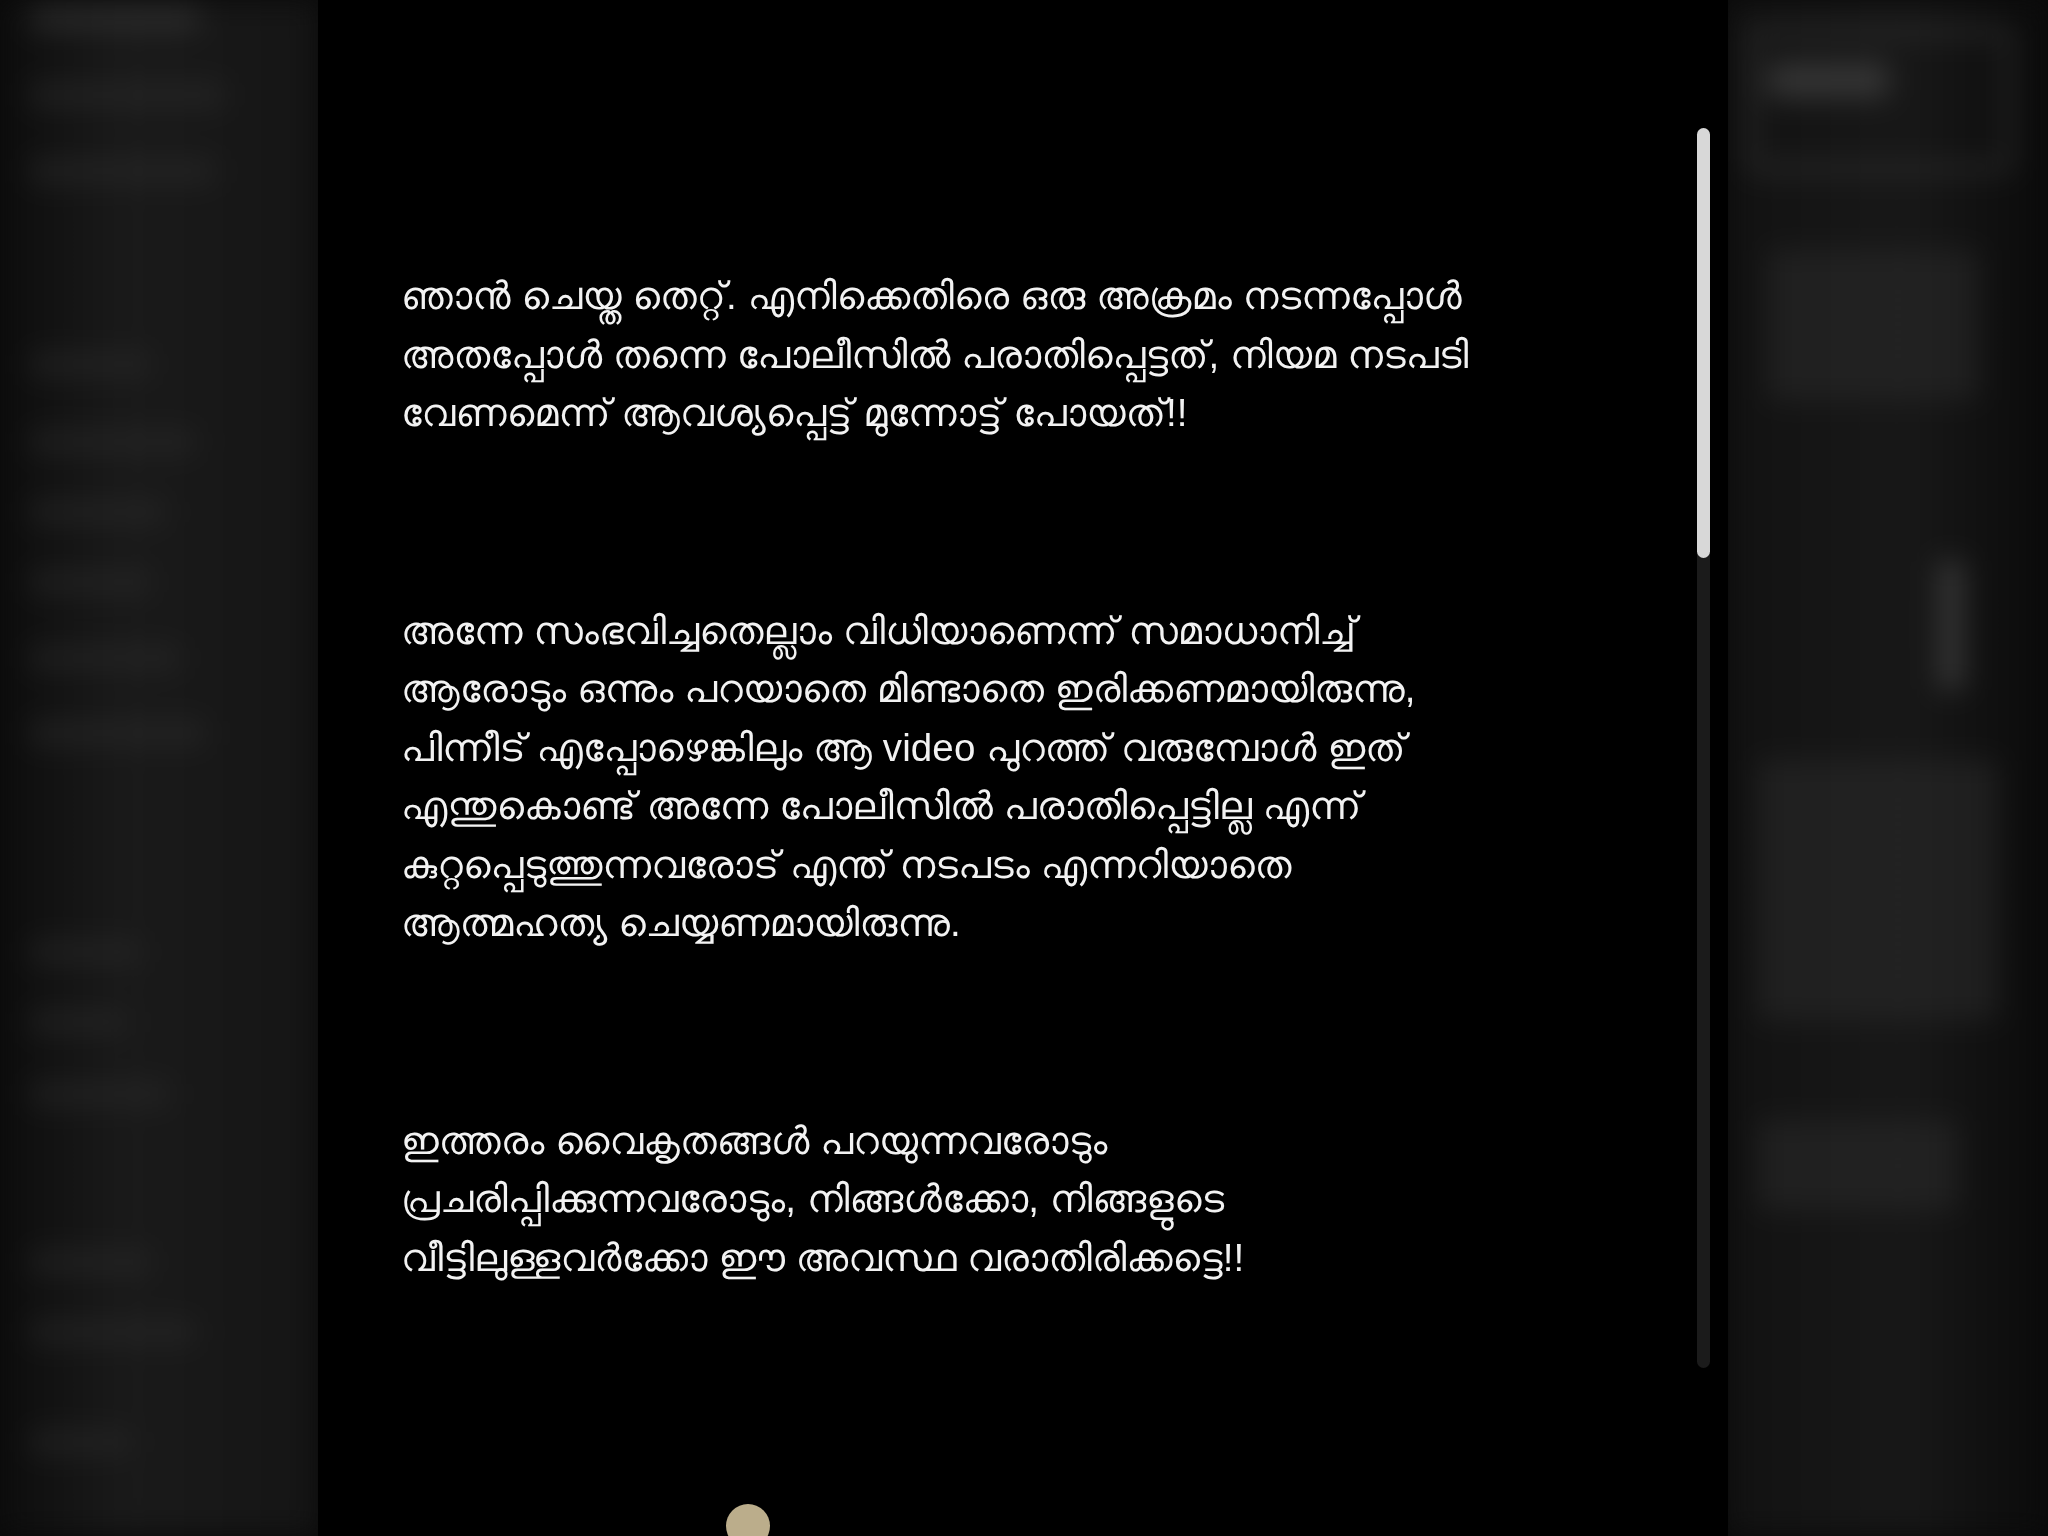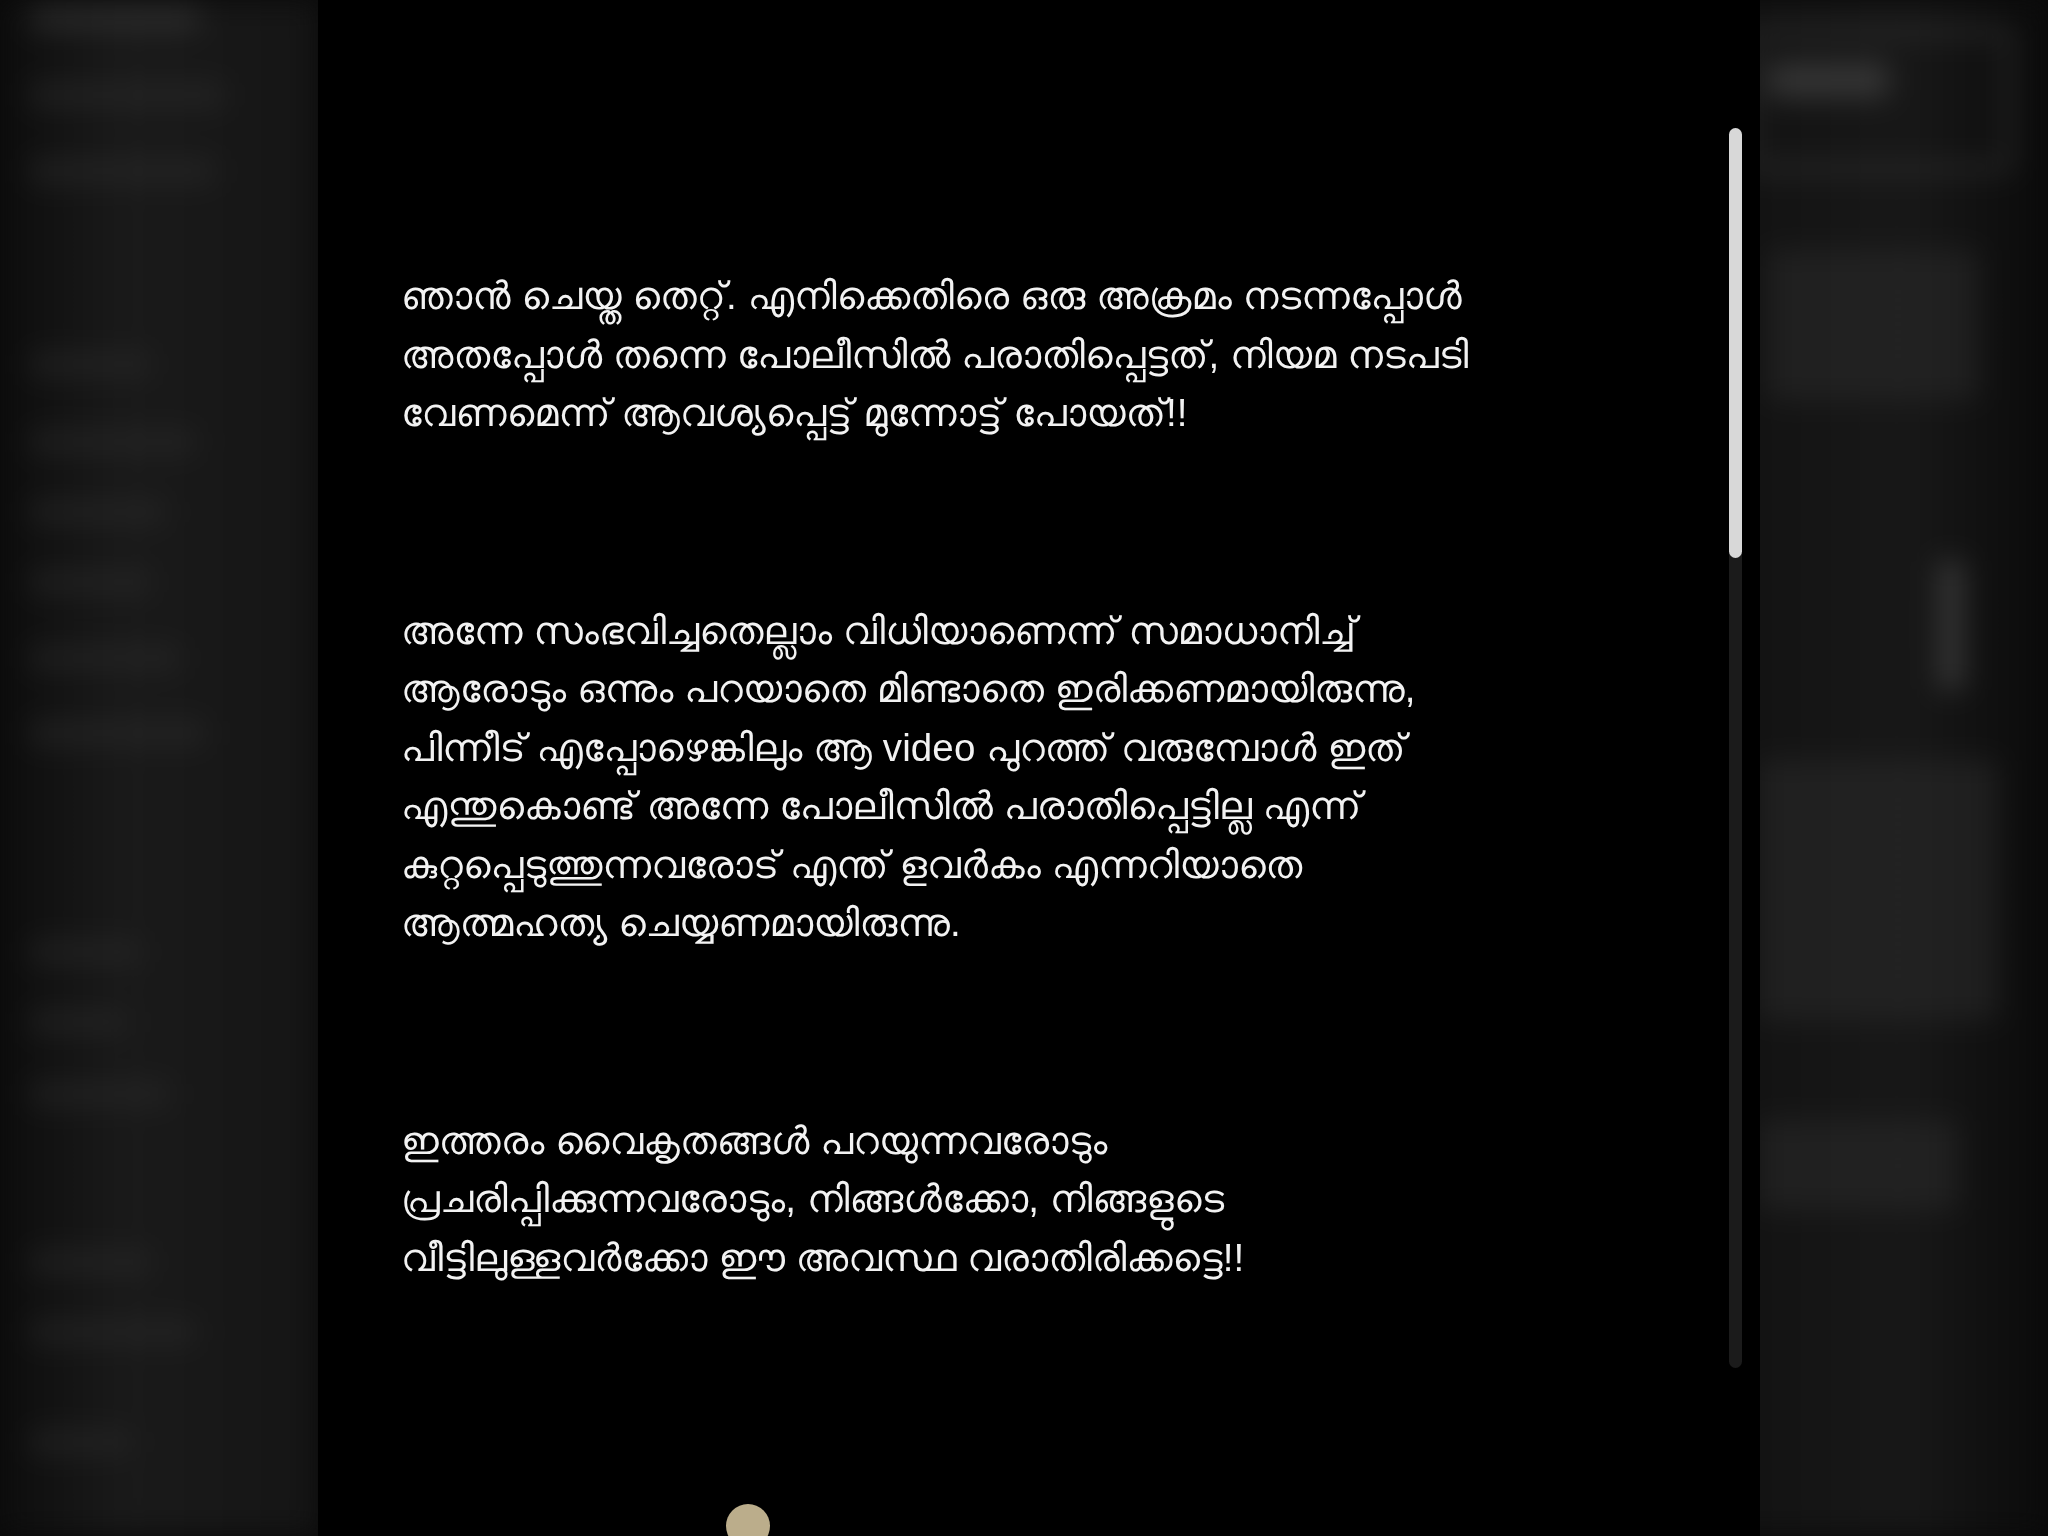--- a/index.html
+++ b/index.html
@@ -59,21 +59,20 @@
   }
 
   
   #content-panel {
     position: absolute;
     left: 318px;
     top: 0;
     width: 1410px;
     height: 1536px;
     background: #000;
-    padding-left: 32px;
   }
 
   #post-text {
     position: absolute;
     left: 83px;
     top: 150px;
     width: 1180px;
     color: #f2f2f2;
     font-size: 38.5px;
     line-height: 1.52;
@@ -154,21 +153,21 @@
   <div id="content-panel">
 
     <div id="post-text">
       <p class="para">ഞാൻ ചെയ്ത തെറ്റ്. എനിക്കെതിരെ ഒരു അക്രമം നടന്നപ്പോൾ
 അതപ്പോൾ തന്നെ പോലീസിൽ പരാതിപ്പെട്ടത്, നിയമ നടപടി
 വേണമെന്ന് ആവശ്യപ്പെട്ട്  മുന്നോട്ട് പോയത്!!</p>
       <p class="para">അന്നേ സംഭവിച്ചതെല്ലാം വിധിയാണെന്ന്   സമാധാനിച്ച്
 ആരോടും ഒന്നും പറയാതെ  മിണ്ടാതെ ഇരിക്കണമായിരുന്നു,
 പിന്നീട് എപ്പോഴെങ്കിലും ആ video പുറത്ത്  വരുമ്പോൾ ഇത്
 എന്തുകൊണ്ട് അന്നേ പോലീസിൽ പരാതിപ്പെട്ടില്ല എന്ന്
-കുറ്റപ്പെടുത്തുന്നവരോട് എന്ത് ളവർകം  എന്നറിയാതെ
+കുറ്റപ്പെടുത്തുന്നവരോട് എന്ത് നടപടം  എന്നറിയാതെ
 ആത്മഹത്യ  ചെയ്യണമായിരുന്നു.</p>
       <p class="para">ഇത്തരം വൈകൃതങ്ങൾ പറയുന്നവരോടും
 പ്രചരിപ്പിക്കുന്നവരോടും, നിങ്ങൾക്കോ, നിങ്ങളുടെ
 വീട്ടിലുള്ളവർക്കോ ഈ അവസ്ഥ വരാതിരിക്കട്ടെ!!</p>
       
     </div>
 
     <div id="avatar-peek"></div>
 
     <div id="scrollbar-track">

